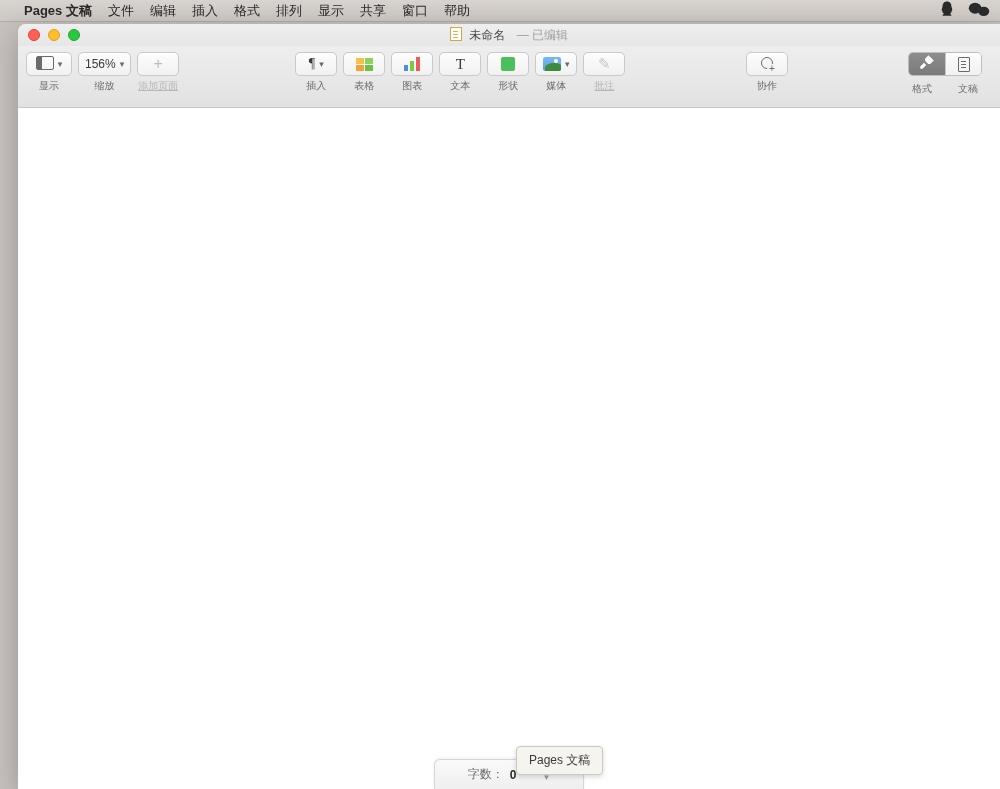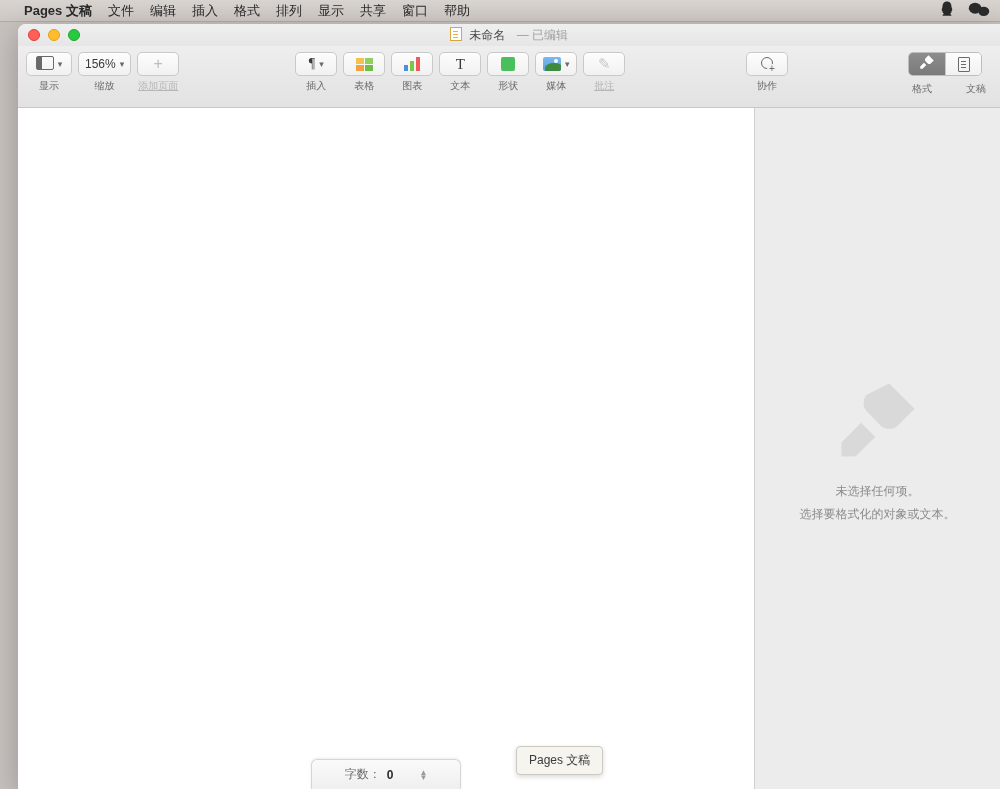--- a/index.html
+++ b/index.html
@@ -233,41 +233,32 @@
                   <path d="M14 3l7 7-4 4c-1 1-3 1-4 0l-3-3c-1-1-1-3 0-4l4-4zM8 13l3 3-5 5H3v-3l5-5z"></path>
                 </svg>
             </span>
           </div>
           <div class="segbtn">
               <span class="ic-doc"></span>
             </div>
         </div>
         <div style="display:flex;gap:10px;margin-top:3px;">
           <div class="lbl" style="width:36px;text-align:center;">格式</div>
-          <div class="lbl" style="width:36px;text-align:right;">文稿</div>
+          <div class="lbl" style="width:36px;text-align:center;">文稿</div>
         </div>
       </div>
     </div>
   </div>
 
   <div class="bodyarea">
     <div class="canvaswrap">
       <div class="statusbar">
         <div class="wordcount">
           <span>字数：</span>
           <span class="num">0</span>
           <span class="step">▲<br>▼</span>
         </div>
       </div>
       <div class="tooltip">Pages 文稿</div>
     </div>
 
-    <div class="inspector">
-      <div class="bigbrush">
-        <svg viewBox="0 0 64 64" fill="#d7d7d7">
-            <path d="M40 6l18 18-12 12c-3 3-9 3-12 0L24 26c-3-3-3-9 0-12L40 6zM20 34l10 10-14 14H6V48l14-14z"></path>
-          </svg>
-      </div>
-      <div class="insp-t1">未选择任何项。</div>
-      <div class="insp-t2">选择要格式化的对象或文本。</div>
-    </div>
   </div>
 </div>
 
 </body></html>

